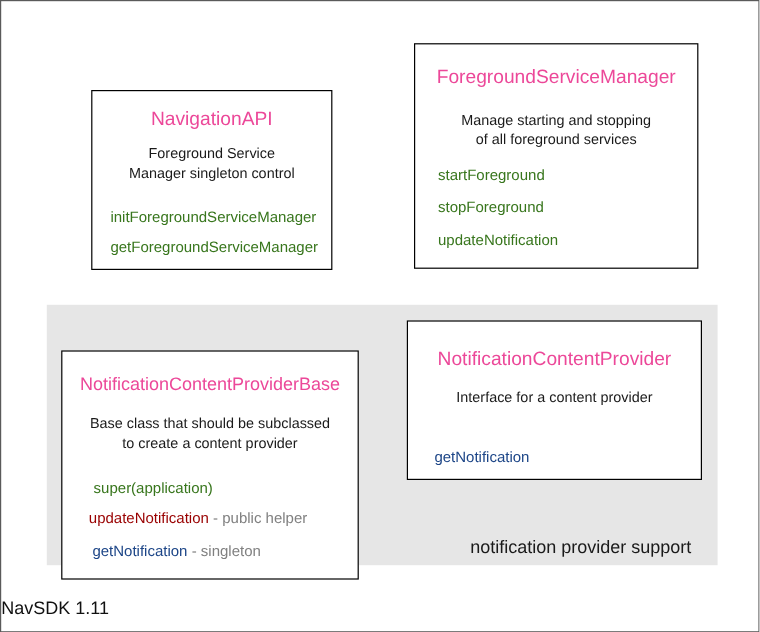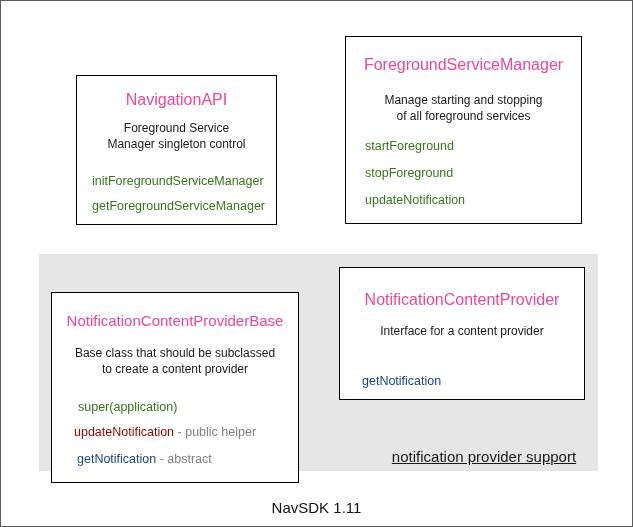--- a/index.html
+++ b/index.html
@@ -75,27 +75,26 @@
   .box-ncp .m1 { left: 22px; top: 106px; }
 
   .panel-label {
     position: absolute;
     left: 383px; top: 447px;
     width: 200px;
     text-align: center;
     font-size: 15px;
     color: #1a1a1a;
     white-space: nowrap;
-    text-decoration: underline;
   }
   .caption {
     position: absolute;
     left: 0; right: 0;
     top: 498px;
-    text-align: center;
+    text-align: left;
     font-size: 15px;
     color: #111;
   }
 </style>
 </head>
 <body>
 
 <div class="canvas">
 
   <div class="panel" style="background: rgb(230, 230, 230);"></div>
@@ -137,21 +136,21 @@
       <span>Base class that should be subclassed</span><br>
       <span>to create a content provider</span>
     </div>
     <div class="method m1">
       <span class="m-label" style="color: rgb(56, 118, 29);">super(application)</span>
     </div>
     <div class="method m2">
       <span class="m-label" style="color: rgb(153, 0, 0);">updateNotification</span><span class="m-suffix"> - public helper</span>
     </div>
     <div class="method m3">
-      <span class="m-label" style="color: rgb(28, 69, 135);">getNotification</span><span class="m-suffix"> - abstract</span>
+      <span class="m-label" style="color: rgb(28, 69, 135);">getNotification</span><span class="m-suffix"> - singleton</span>
     </div>
   </div>
 
   <div class="class-box box-ncp">
     <div class="box-title">NotificationContentProvider</div>
     <div class="box-desc">
       <span>Interface for a content provider</span>
     </div>
     <div class="method m1">
       <span class="m-label" style="color: rgb(28, 69, 135);">getNotification</span>

